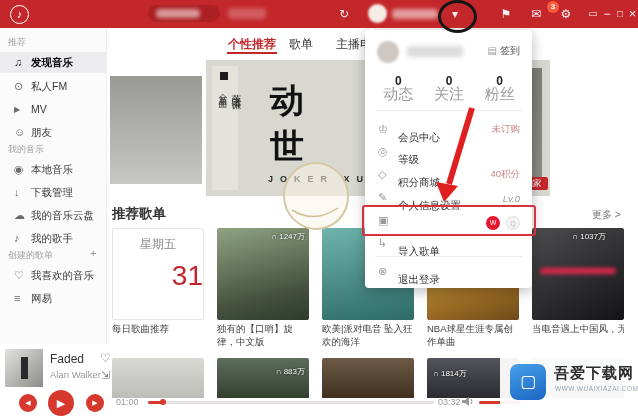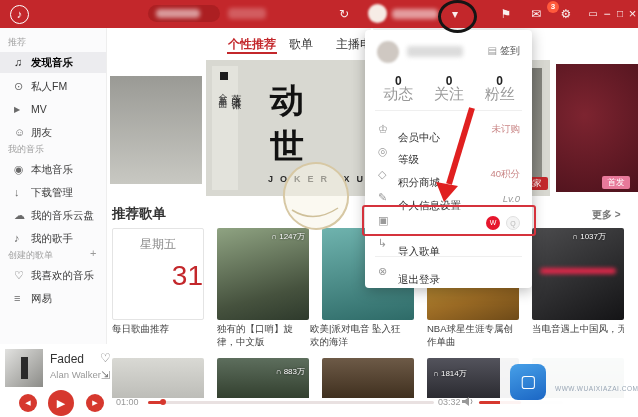--- a/index.html
+++ b/index.html
@@ -82,50 +82,47 @@
       <span class="abs" style="left:20px;top:2px;">动</span>
       <span class="abs" style="left:120px;top:2px;">物</span>
       <span class="abs" style="left:20px;top:48px;">世</span>
       <span class="abs" style="left:120px;top:48px;">界</span>
     </div>
     <div class="abs" style="left:62px;top:114px;font-size:9px;letter-spacing:7px;color:#2a2a2a;font-weight:bold;">JOKER XUE</div>
     <div class="abs" style="left:268px;top:8px;width:68px;height:120px;background:linear-gradient(100deg,#55554f,#8f8f88);"></div>
     <div class="tag" style="left:312px;top:117px;width:30px;height:13px;background:#C3272B;">独家</div>
   </div>
 
-  <div class="abs" style="left:556px;top:64px;width:82px;height:128px;background:radial-gradient(circle at 35% 40%,#7d2430,#4d121c);z-index:1;">
-    <div class="tag" style="left:46px;top:112px;width:28px;height:13px;background:#E8799A;">首发</div>
-  </div>
 
   <svg id="doodle" class="abs" style="left:278px;top:158px;z-index:4;" width="75" height="78" viewBox="0 0 75 78">
     <ellipse cx="38" cy="38" rx="32" ry="33" fill="rgba(248,244,230,.55)" stroke="#d7c8a4" stroke-width="2" transform="rotate(-12 38 38)"></ellipse>
     <path d="M14 52 Q 36 66 60 50" fill="none" stroke="#cfc09a" stroke-width="1.5"></path>
   </svg>
 
   <span class="tab active" style="left:228px;">个性推荐</span>
   <span class="tab" style="left:289px;">歌单</span>
   <span class="tab" style="left:336px;">主播电台</span>
   <div class="tab-underline" style="left:227px;width:50px;"></div>
 
   <div class="abs" style="left:112px;top:205px;font-size:13.5px;font-weight:bold;color:#333;z-index:2;">推荐歌单</div>
-  <div class="abs" style="left:592px;top:208px;font-size:10px;color:#777;z-index:2;font-weight:bold;">更多 &gt;</div>
+  <div class="abs" style="left:592px;top:208px;font-size:10px;color:#777;z-index:2;">更多 &gt;</div>
 
   <div class="card-img" style="left:112px;background:#fff;border:1px solid #e4e4e4;box-sizing:border-box;">
     <div style="text-align:center;margin-top:7px;font-size:12px;color:#888;">星期五</div>
     <div style="text-align:right;margin-top:7px;font-size:28px;color:#C3272B;">31</div>
   </div>
   <div class="card-cap" style="left:112px;">每日歌曲推荐</div>
 
   <div class="card-img" style="left:217px;background:linear-gradient(165deg,#8fa382,#46523e 70%,#2e3a2c);">
     <span class="pc-badge" style="right:4px;top:3px;position:absolute;">∩ 1247万</span>
   </div>
   <div class="card-cap" style="left:217px;">独有的【口哨】旋律，中文版</div>
 
   <div class="card-img" style="left:322px;background:linear-gradient(170deg,#6fb3ae,#2e6b68);"></div>
-  <div class="card-cap" style="left:310px;">欧美|派对电音 坠入狂欢的海洋</div>
+  <div class="card-cap" style="left:322px;">欧美|派对电音 坠入狂欢的海洋</div>
 
   <div class="card-img" style="left:427px;background:linear-gradient(160deg,#d8b548,#9a6a24 70%,#6e4a18);"></div>
   <div class="card-cap" style="left:427px;">NBA球星生涯专属创作单曲</div>
 
   <div class="card-img" style="left:532px;background:linear-gradient(150deg,#4c4c4e,#141416);">
     <span class="pc-badge" style="right:18px;top:3px;position:absolute;">∩ 1037万</span>
     <div class="abs" style="left:8px;top:40px;width:76px;height:6px;background:#e0284a;filter:blur(2px);border-radius:3px;"></div>
   </div>
   <div class="card-cap" style="left:532px;white-space:nowrap;overflow:hidden;">当电音遇上中国风，无需</div>
 
@@ -308,16 +305,17 @@
     <span class="hicon" style="left:614px;width:12px;font-size:10px;">□</span>
     <span class="hicon" style="left:627px;width:11px;font-size:13px;">×</span>
   </div>
   <div class="mail-badge">3</div>
   <div id="ann-circle"></div>
 
   <div id="watermark">
     <div id="wm-icon">
       <span>▢</span>
     </div>
+    <div id="wm-name">吾爱下载网</div>
     <div id="wm-url">WWW.WUAIXIAZAI.COM</div>
   </div>
 
 </div>
 
 </body></html>

